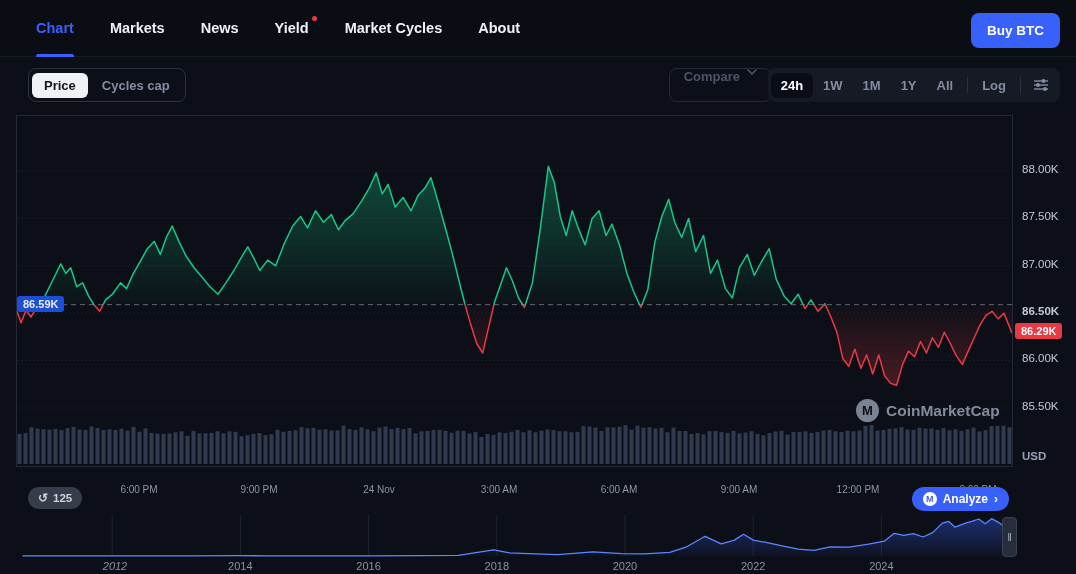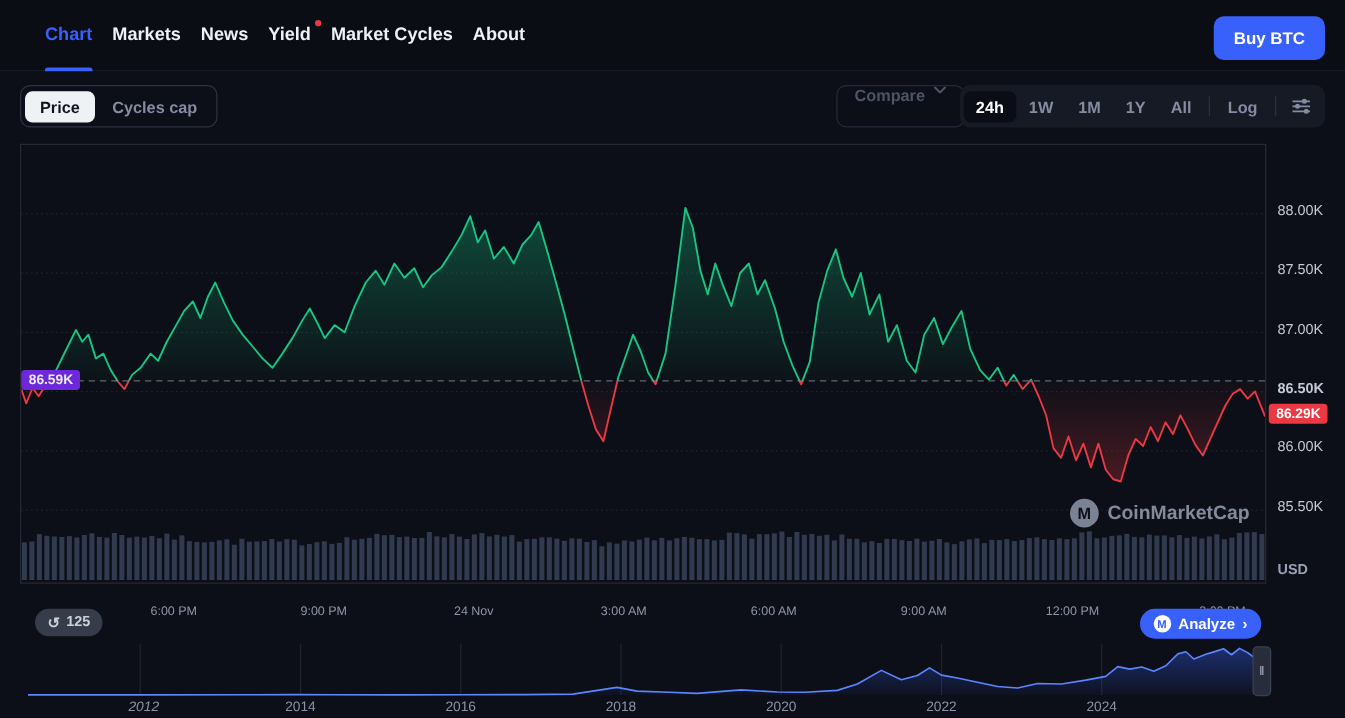--- a/index.html
+++ b/index.html
@@ -2,21 +2,21 @@
 <html><head>
 <meta charset="utf-8">
 <style>
   * { margin:0; padding:0; box-sizing:border-box; }
   html,body { background:#07090f; }
   body { font-family:"Liberation Sans", sans-serif; }
   .screen { position:relative; width:1076px; height:574px; background:#0c0f17; overflow:hidden; }
 
   
   .header { position:absolute; top:0; left:0; right:0; height:57px; background:#0a0d14; border-bottom:1px solid #161a24; }
-  .tabs { position:absolute; left:36px; top:0; height:57px; display:flex; gap:16px; }
+  .tabs { position:absolute; left:36px; top:0; height:57px; display:flex; gap:36px; }
   .tab { position:relative; height:57px; line-height:57px; font-size:14.5px; font-weight:700; color:#eef1f6; cursor:pointer; white-space:nowrap; }
   .tab.active { color:#3861fb; }
   .tab.active::after { content:""; position:absolute; left:0; right:0; bottom:0; height:3px; background:#3861fb; border-radius:2px 2px 0 0; }
   .dot { position:absolute; top:16px; right:-8px; width:5px; height:5px; border-radius:50%; background:#ea3943; }
   .buy-btn { position:absolute; right:16px; top:13px; height:35px; padding:0 16px; background:#3861fb; color:#fff; font-weight:700; font-size:13.5px; border:none; border-radius:8px; line-height:31px; cursor:pointer; font-family:inherit; }
 
   
   .toolbar { position:absolute; top:68px; left:16px; right:16px; height:34px; }
   .seg-group { position:absolute; top:0; display:flex; align-items:center; border:1px solid #2d3342; border-radius:8px; padding:3px; gap:2px; height:34px; }
   .seg { padding:5px 12px; font-size:13px; font-weight:700; color:#858ca2; border-radius:6px; cursor:pointer; display:flex; align-items:center; gap:6px; white-space:nowrap; }
@@ -28,21 +28,21 @@
   .range.active { background:#0a0d15; color:#fff; }
   .vsep { width:1px; height:16px; background:#2b3040; margin:0 4px; }
   .icon-btn { padding:4px 8px; cursor:pointer; display:flex; align-items:center; }
 
   
   .panel { position:absolute; left:16px; top:115px; width:997px; height:352px; border:1px solid #242936; }
   #main-svg { position:absolute; left:0; top:0; }
   .ylabel { position:absolute; left:1022px; font-size:11.5px; color:#c3c9d6; }
   .ylabel.unit { color:#9aa1b4; font-weight:700; }
   .xlabel { position:absolute; top:484px; transform:translateX(-50%); font-size:10px; color:#8e95a8; white-space:nowrap;margin-left:42px; }
-  .open-badge { position:absolute; left:17px; top:296px; background:#6d28d9; color:#e8ebf2; font-size:11px; font-weight:700; padding:2px 6px; border-radius:3px; }
+  .open-badge { position:absolute; left:17px; top:296px; background:#1d4ed8; color:#e8ebf2; font-size:11px; font-weight:700; padding:2px 6px; border-radius:3px; }
   .last-badge { position:absolute; left:1015px; top:323px; background:#ea3943; color:#fff; font-size:11px; font-weight:700; padding:2px 6px; border-radius:3px; }
   .watermark { position:absolute; left:856px; top:399px; display:flex; align-items:center; gap:7px; opacity:.92; }
   .wm-logo { width:23px; height:23px; border-radius:50%; background:#848d9f; color:#0c0f17; font-size:13px; font-weight:800; display:flex; align-items:center; justify-content:center; }
   .wm-text { font-size:15.5px; font-weight:700; color:#8d95a8; }
   .history-pill { position:absolute; left:28px; top:487px; height:22px; display:flex; align-items:center; gap:5px; background:#363c49; border-radius:12px; padding:0 10px; color:#ccd1dc; font-size:11.5px; font-weight:700; cursor:pointer; }
   .history-ic { font-size:12px; line-height:1; color:#ccd1dc; }
   .analyze-btn { position:absolute; right:67px; top:487px; height:24px; display:flex; align-items:center; gap:6px; background:#3861fb; border-radius:13px; padding:0 11px; color:#fff; font-size:12px; font-weight:700; cursor:pointer; border:none; font-family:inherit; }
   .mini-logo { width:14px; height:14px; border-radius:50%; background:#fff; color:#3861fb; font-size:9px; font-weight:800; display:flex; align-items:center; justify-content:center; }
   .an-chev { font-size:12px; font-weight:700; }
 
@@ -62,21 +62,21 @@
       <span class="tab">Markets</span>
       <span class="tab">News</span>
       <span class="tab"><span>Yield</span><span class="dot"></span></span>
       <span class="tab">Market Cycles</span>
       <span class="tab">About</span>
     </div>
     <button class="buy-btn">Buy BTC</button>
   </div>
 
   <div class="toolbar">
-    <div class="seg-group" style="left:0;">
+    <div class="seg-group" style="left:12px;">
       <span class="seg active-white">Price</span>
       <span class="seg">Cycles cap</span>
     </div>
     <div class="compare">
       <span>Compare</span>
       <svg width="10" height="6">
           <polyline points="1,1 5,5 9,1" fill="none" stroke="#4c5468" stroke-width="1.6" stroke-linecap="round" stroke-linejoin="round"></polyline>
         </svg>
     </div>
     <div class="range-group">

